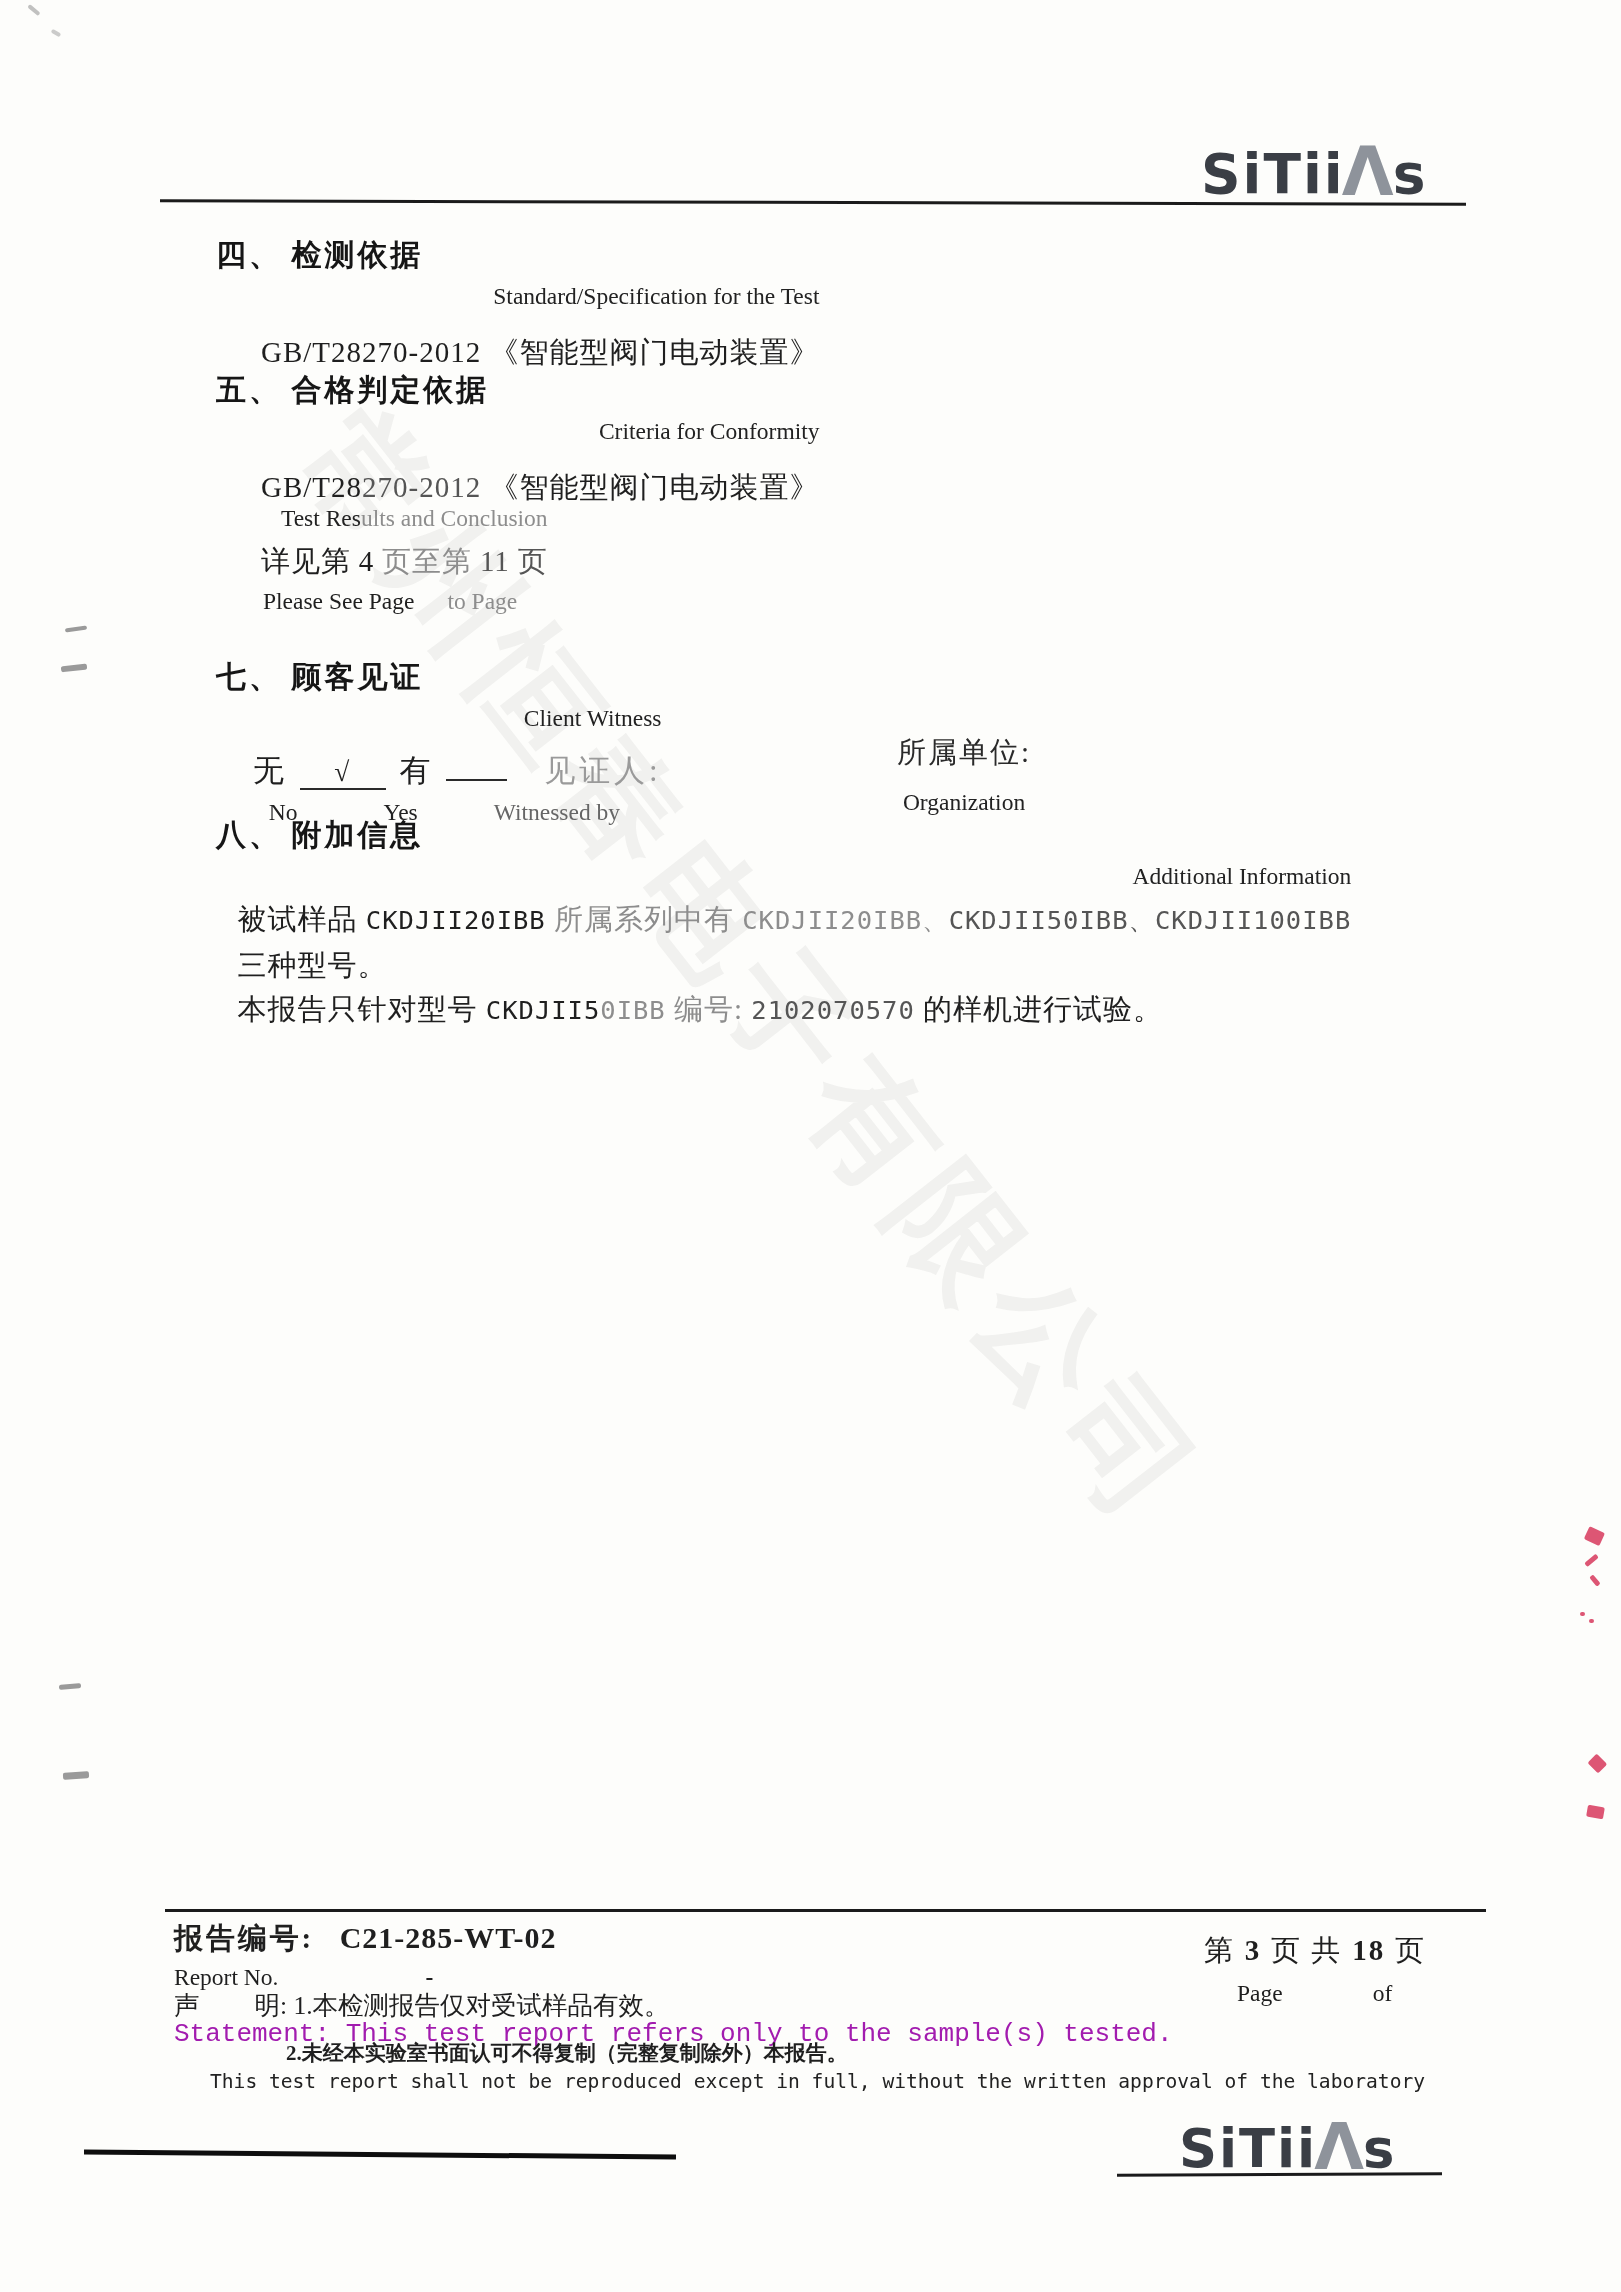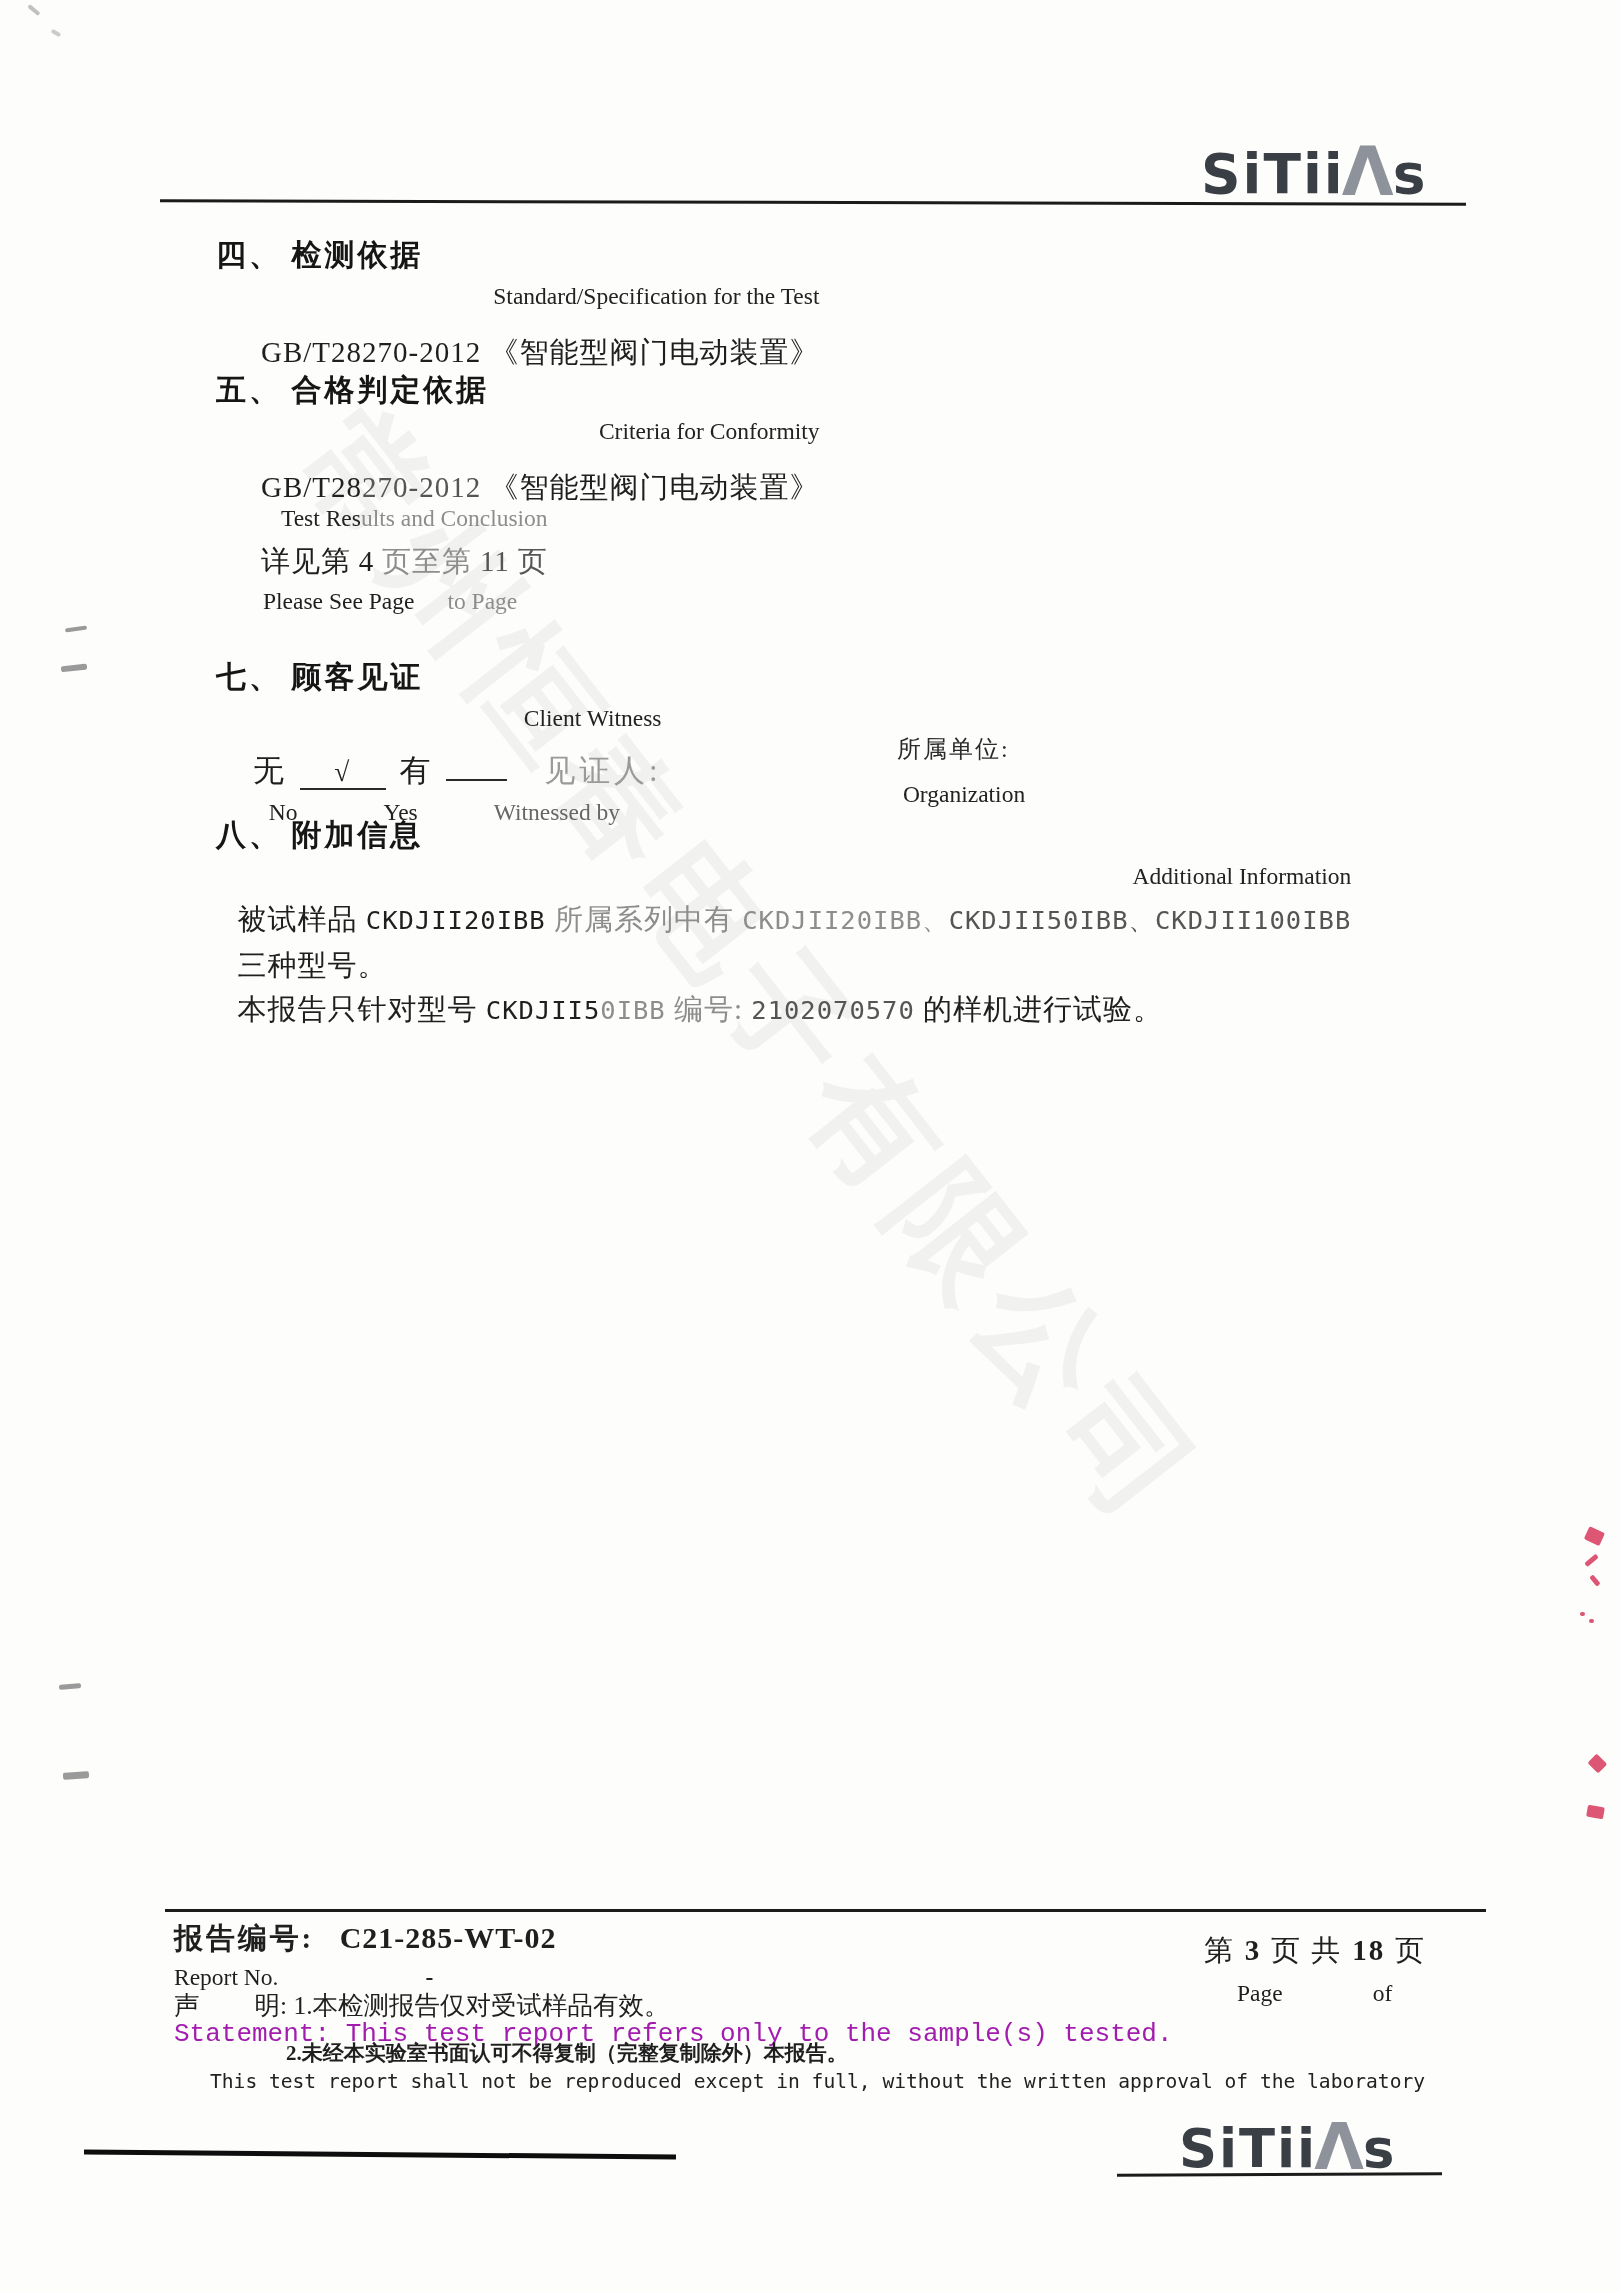--- a/index.html
+++ b/index.html
@@ -47,21 +47,21 @@
             font-size:27.4px;margin:0 13.7px;vertical-align:baseline;}
   .wit-line2{display:inline-block;width:61px;height:33px;border-bottom:2.9px solid #2a2a2a;
              margin:0 13.7px;vertical-align:baseline;}
   .wit-person{color:#9a9a9a;margin-left:23.5px;letter-spacing:3.9px;text-align:center;}
   .wit-labels{margin:7.8px 0 0 41px;font-size:23.5px;color:#222;}
   .wit-labels .lbl-no{margin-left:11.8px;}
   .wit-labels .lbl-yes{margin-left:86px;}
   .wit-labels .lbl-wb{margin-left:76px;color:#666;}
 
   .org{position:absolute;left:897px;top:733px;}
-  .org-cn{font-size:24px;letter-spacing:2px;color:#2a2a2a;}
+  .org-cn{font-size:29px;letter-spacing:2px;color:#2a2a2a;}
   .org-en{font-size:23.5px;margin:15.7px 0 0 5.9px;color:#222;}
 
   
   .para{font-size:29px;margin:9.8px 0 0 21.6px;line-height:39px;letter-spacing:1px;}
   .para + .para{margin-top:5.9px;}
 
   
   .f-abs{position:absolute;}
   .f-row1{left:174px;top:1919px;}
   .f-report-label{font-size:29px;font-weight:700;letter-spacing:2.9px;}

